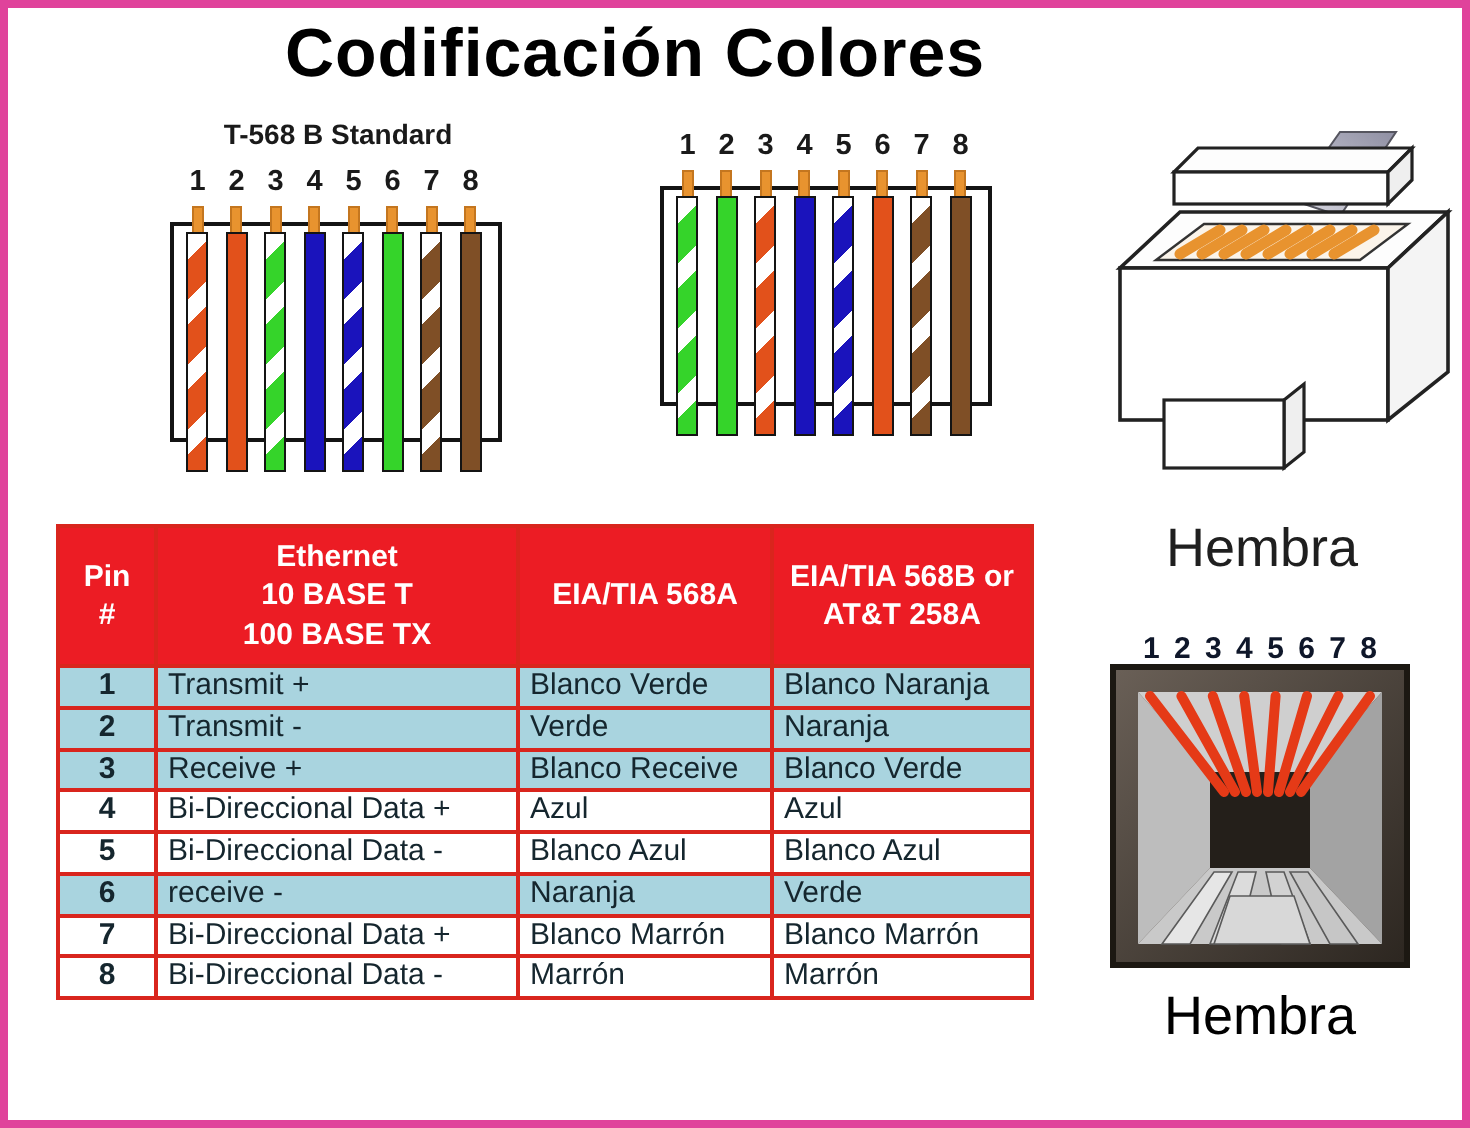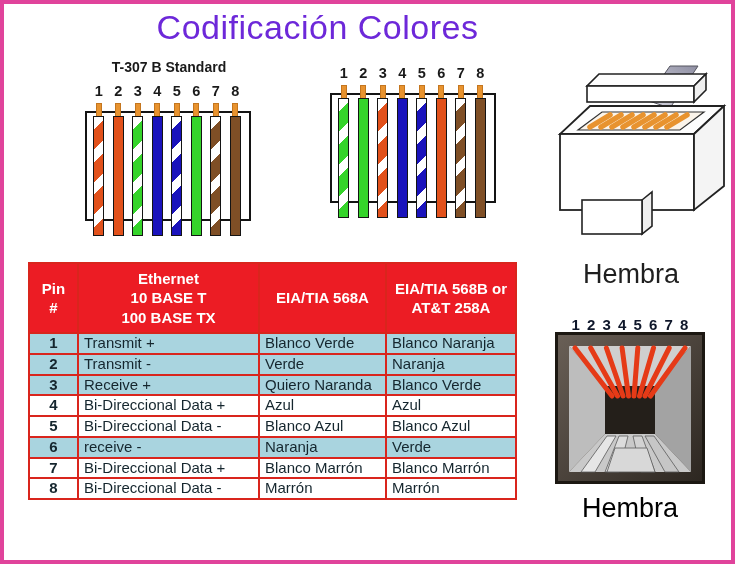--- a/index.html
+++ b/index.html
@@ -6,21 +6,21 @@
   * { box-sizing:border-box; }
   .stage {
     position:relative; width:735px; height:564px;
     border:4px solid var(--frame-pink,#e0439b);
     background:#fff;
     font-family:"Liberation Sans", sans-serif;
     overflow:hidden;
   }
   .page-title {
     position:absolute; top:4px; left:0; width:627px;
-    text-align:center; font-size:34px; font-weight:400; color:#6d28d9;
+    text-align:center; font-size:34px; font-weight:700; color:#000000;
     letter-spacing:0.5px;
   }
   
   .wire-diagram { position:absolute; width:168px; }
   .diag-title { text-align:center; font-size:14px; font-weight:700; color:#1a1a1a; height:18px; }
   .pin-numbers { display:flex; padding-left:4px; margin-top:6px; height:18px; }
   .pin-numbers span { width:19.5px; text-align:center; font-size:14.5px; font-weight:700; color:#1a1a1a; }
   .wire-area { position:relative; height:140px; margin-top:2px; }
   .connector-box {
     position:absolute; left:0; top:8px; width:166px; height:110px;
@@ -67,21 +67,21 @@
   }
 </style>
 </head>
 <body>
 
 <div class="stage" style="--frame-pink: #e0439b; --header-red: #ec1c24; --row-blue: #a9d4df; --table-border-red: #d9251d; --text-dark: #15262e; --wire-orange: #e2511b; --wire-green: #35d42a; --wire-blue: #1a13bc; --wire-brown: #7f4f26; --pin-contact-orange: #e8932f; --jack-pin-red: #e53a17; --footer-gray: #8c8c8c;">
 
   <div class="page-title">Codificación Colores</div>
 
   <div class="wire-diagram" style="left:81px; top:55px;">
-    <div class="diag-title">T-307 B Standard</div>
+    <div class="diag-title">T-568 B Standard</div>
     <div class="pin-numbers">
         <span>1</span>
         <span>2</span>
         <span>3</span>
         <span>4</span>
         <span>5</span>
         <span>6</span>
         <span>7</span>
         <span>8</span>
       </div>
@@ -233,21 +233,21 @@
         </tr>
         <tr class="hl">
           <td class="pin-cell">2</td>
           <td>Transmit -</td>
           <td>Verde</td>
           <td>Naranja</td>
         </tr>
         <tr class="hl">
           <td class="pin-cell">3</td>
           <td>Receive +</td>
-          <td>Quiero Naranda</td>
+          <td>Blanco Receive</td>
           <td>Blanco Verde</td>
         </tr>
         <tr>
           <td class="pin-cell">4</td>
           <td>Bi-Direccional Data +</td>
           <td>Azul</td>
           <td>Azul</td>
         </tr>
         <tr>
           <td class="pin-cell">5</td>

